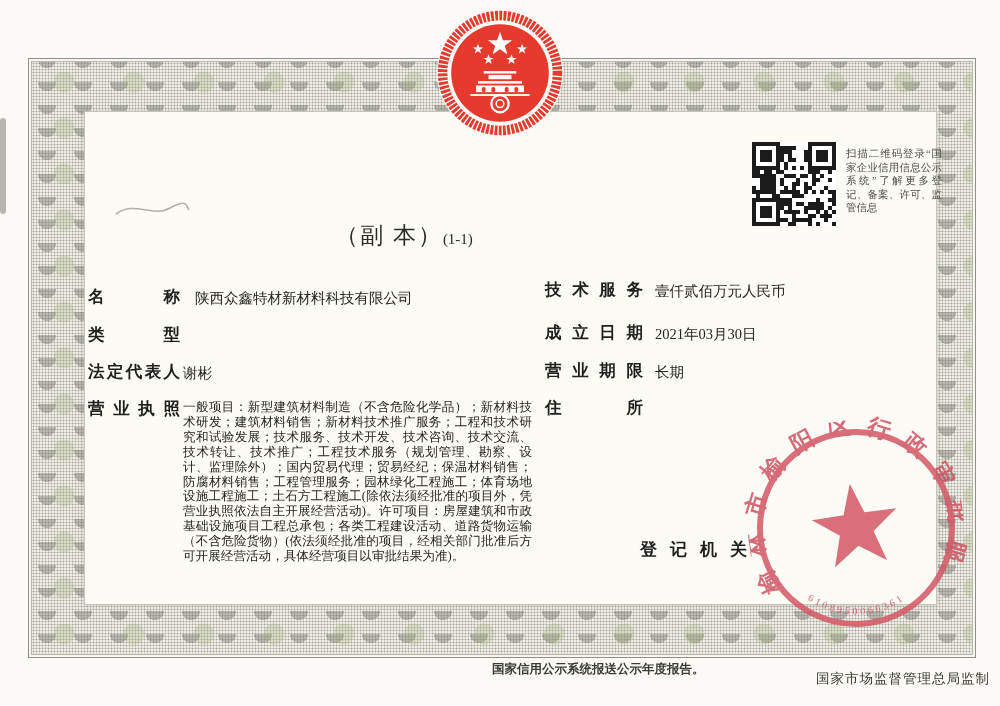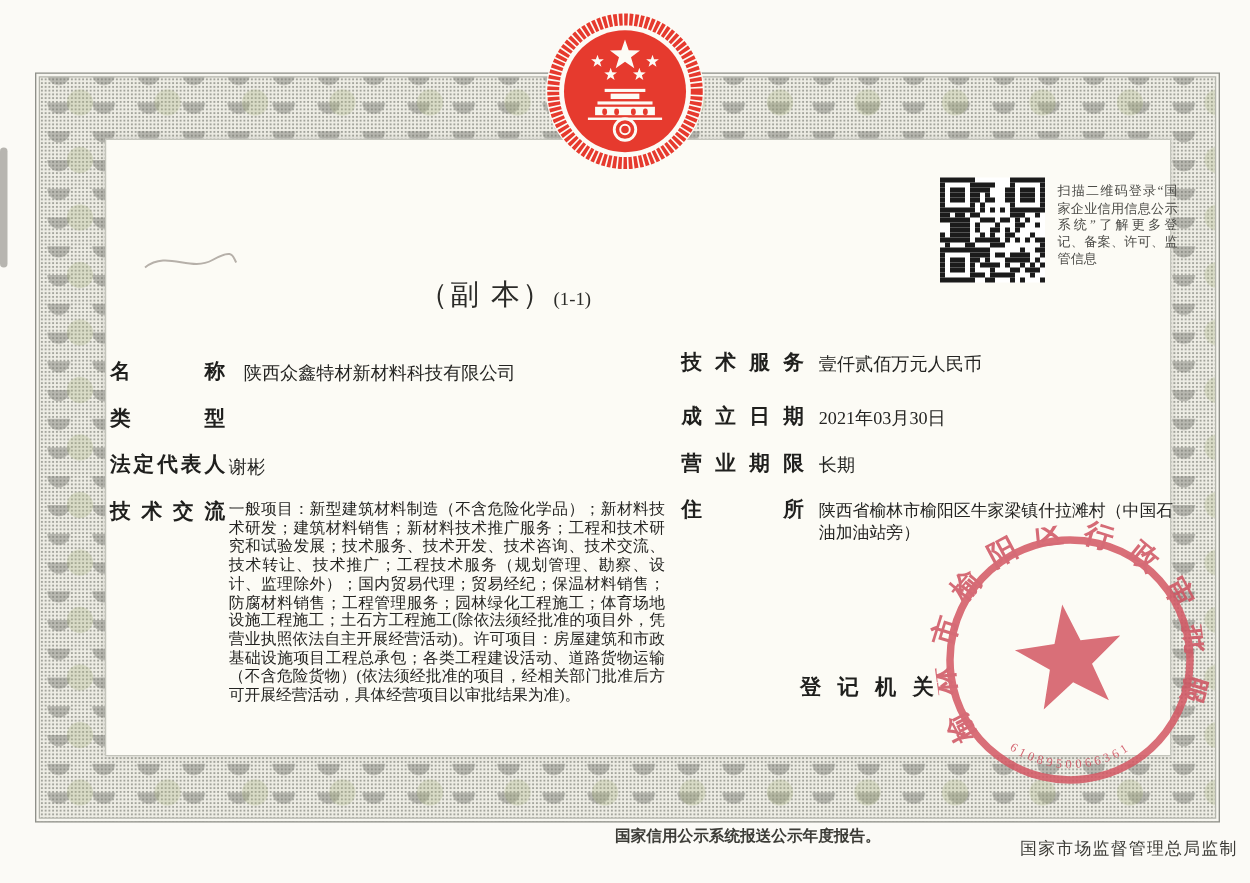--- a/index.html
+++ b/index.html
@@ -594,34 +594,33 @@
   <div class="qrnote">扫描二维码登录“国家企业信用信息公示系统”了解更多登记、备案、许可、监管信息</div>
 
   <div class="flabel" style="left:88px;top:286px;">名称</div>
   <div class="fvalue" style="left:183px;top:289px;margin-left:12px;">陕西众鑫特材新材料科技有限公司</div>
 
   <div class="flabel" style="left:88px;top:324px;">类型</div>
 
   <div class="flabel" style="left:88px;top:361px;">法定代表人</div>
   <div class="fvalue" style="left:183px;top:364px;">谢彬</div>
 
-  <div class="flabel" style="left:88px;top:398px;">技术交流</div>
+  <div class="flabel" style="left:88px;top:398px;">营业执照</div>
   <div class="scope">一般项目：新型建筑材料制造（不含危险化学品）；新材料技术研发；建筑材料销售；新材料技术推广服务；工程和技术研究和试验发展；技术服务、技术开发、技术咨询、技术交流、技术转让、技术推广；工程技术服务（规划管理、勘察、设计、监理除外）；国内贸易代理；贸易经纪；保温材料销售；防腐材料销售；工程管理服务；园林绿化工程施工；体育场地设施工程施工；土石方工程施工(除依法须经批准的项目外，凭营业执照依法自主开展经营活动)。许可项目：房屋建筑和市政基础设施项目工程总承包；各类工程建设活动、道路货物运输（不含危险货物）(依法须经批准的项目，经相关部门批准后方可开展经营活动，具体经营项目以审批结果为准)。</div>
 
   <div class="flabel r" style="left:545px;top:279px;">技术服务</div>
   <div class="fvalue" style="left:655px;top:282px;">壹仟贰佰万元人民币</div>
 
   <div class="flabel r" style="left:545px;top:322px;">成立日期</div>
   <div class="fvalue" style="left:655px;top:325px;">2021年03月30日</div>
 
   <div class="flabel r" style="left:545px;top:360px;">营业期限</div>
   <div class="fvalue" style="left:655px;top:363px;">长期</div>
 
   <div class="flabel r" style="left:545px;top:397px;">住所</div>
-  <div class="addr">陕西省榆林市榆阳区牛家梁镇什拉滩村（中国石油加油站旁）</div>
 
   <div class="registry">登记机关</div>
 
   <svg class="seal" viewBox="-108 -108 216 216">
     <defs>
       <path id="sealTopArc" d="M -81,49 A 94.5 94.5 0 1 1 81,49" fill="none"></path>
       <path id="sealBotArc" d="M -58,64 A 86 86 0 0 0 58,64" fill="none"></path>
     </defs>
     <circle r="96" fill="none" stroke="#d45763" stroke-width="6"></circle>
     <path transform="scale(1.12)" fill="#d45763" d="M0,-40 L9.4,-12.9 L38,-12.4 L15.2,4.9 L23.5,32.4 L0,16 L-23.5,32.4 L-15.2,4.9 L-38,-12.4 L-9.4,-12.9 Z"></path>

